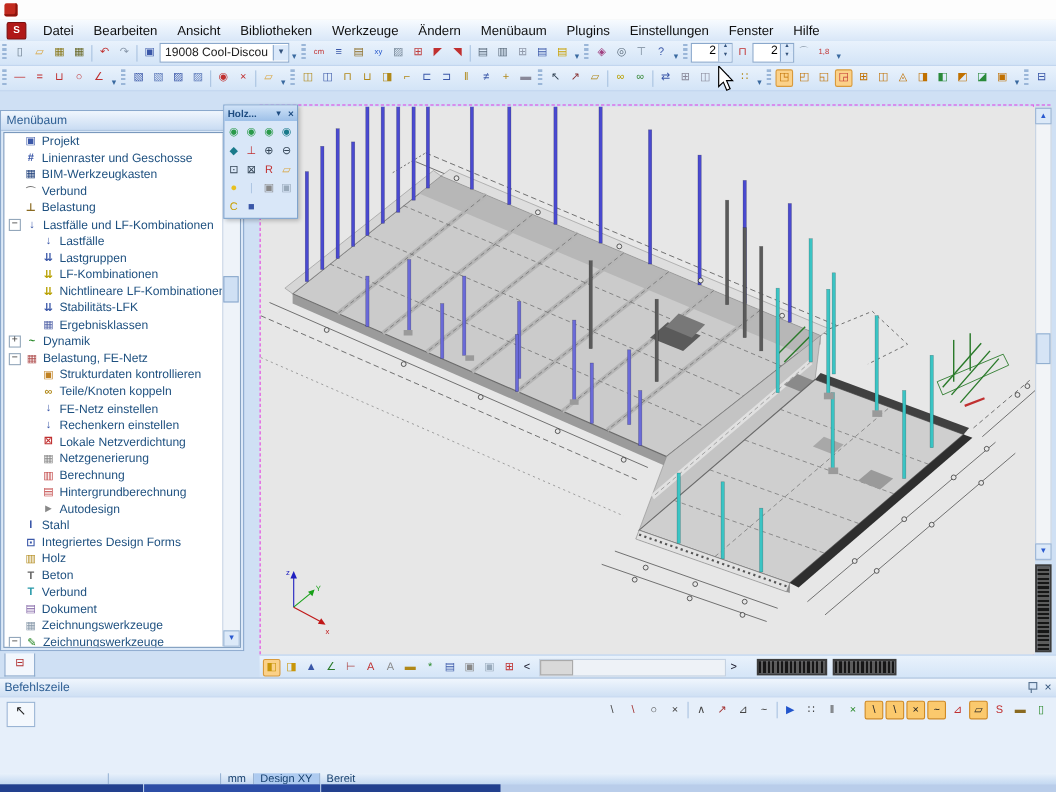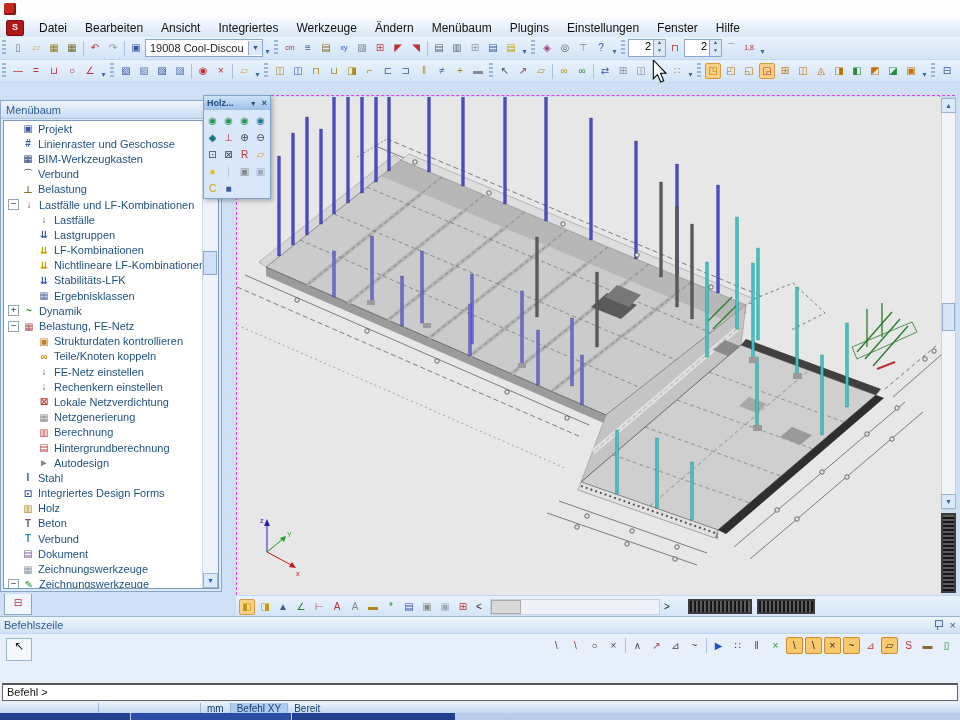--- a/index.html
+++ b/index.html
@@ -101,21 +101,21 @@
 
 <div id="titlebar" class="abs">
   <div id="app-icon"></div>
 </div>
 
 <div id="menubar" class="abs">
   <div id="scia-menu-icon">S</div>
 <span class="menu-item">Datei</span>
     <span class="menu-item">Bearbeiten</span>
     <span class="menu-item">Ansicht</span>
-    <span class="menu-item">Integriertes</span>
+    <span class="menu-item">Bibliotheken</span>
     <span class="menu-item">Werkzeuge</span>
     <span class="menu-item">Ändern</span>
     <span class="menu-item">Menübaum</span>
     <span class="menu-item">Plugins</span>
     <span class="menu-item">Einstellungen</span>
     <span class="menu-item">Fenster</span>
     <span class="menu-item">Hilfe</span>
   </div>
 
 <div id="toolbar-row1" class="abs tbrow">
@@ -674,30 +674,27 @@
       <span class="snap pressed" style="color: rgb(34, 34, 34);">\</span>
       <span class="snap pressed" style="color: rgb(34, 34, 34);">\</span>
       <span class="snap pressed" style="color: rgb(34, 34, 34);">×</span>
       <span class="snap pressed" style="color: rgb(34, 34, 34);">~</span>
       <span class="snap" style="color: rgb(192, 48, 48);">⊿</span>
       <span class="snap pressed" style="color: rgb(34, 34, 34);">▱</span>
       <span class="snap" style="color: rgb(192, 48, 48);">S</span>
       <span class="snap" style="color: rgb(138, 106, 32);">▬</span>
       <span class="snap" style="color: rgb(42, 138, 42);">▯</span>
     </div>
-  <div id="cmd-input">
-    <span>Befehl &gt;</span>
-  </div>
 </div>
 
 <div id="statusbar" class="abs">
   <span class="st-cell" style="width:86px"></span>
   <span class="st-cell" style="width:89px"></span>
   <span class="st-cell">mm</span>
-  <span class="st-cell st-highlight">Befehl XY</span>
+  <span class="st-cell st-highlight">Design XY</span>
   <span class="st-cell" style="border-right:none">Bereit</span>
 </div>
 <div id="bottom-sliver" class="abs">
   <span class="seg" style="left:0;width:130px;background:#22408e"></span>
   <span class="seg" style="left:131px;width:160px;background:#2c4da6"></span>
   <span class="seg" style="left:292px;width:163px;background:#22408e"></span>
 </div>
 
 <svg id="mouse-cursor" class="abs" viewBox="0 0 12 18">
   <polygon points="1,0 1,14 4.2,11 6.5,16.5 8.8,15.5 6.4,10 10.5,10" fill="#fff" stroke="#000" stroke-width="0.8"></polygon>

